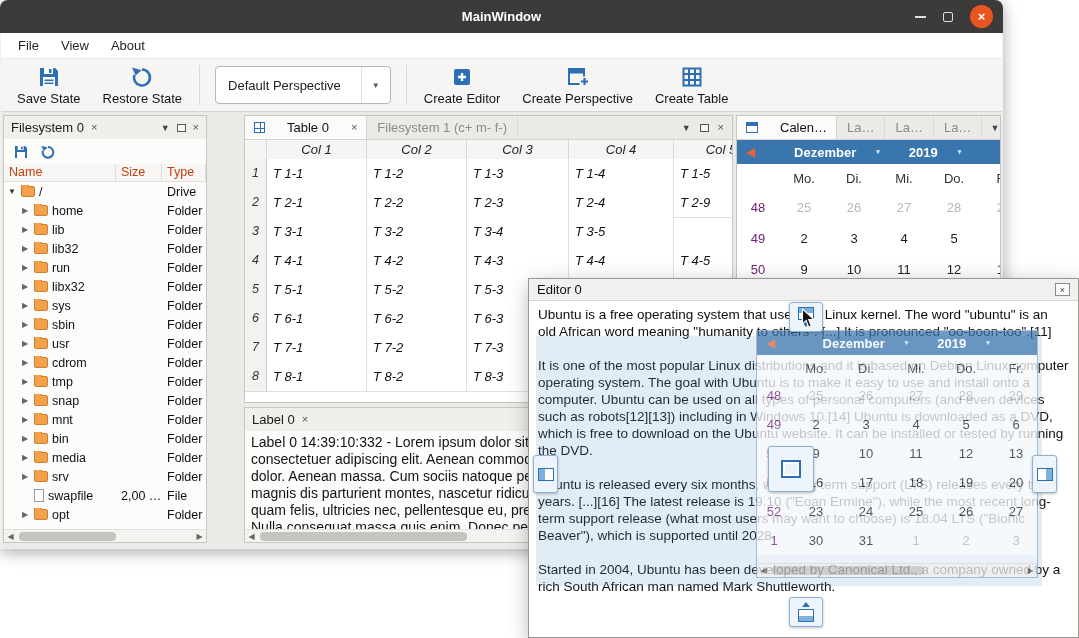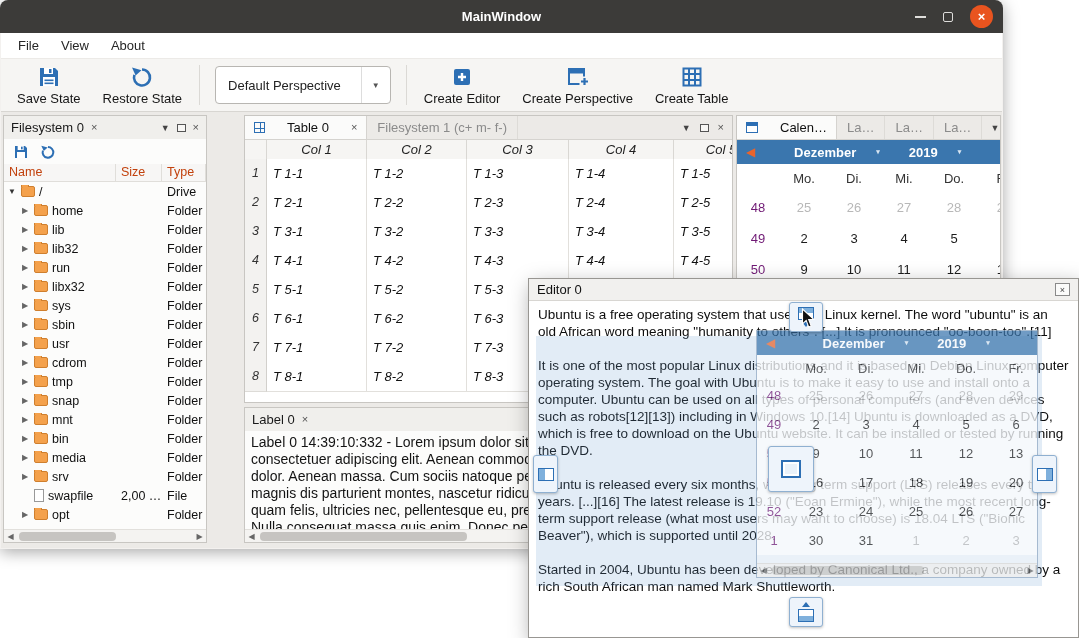--- a/index.html
+++ b/index.html
@@ -489,28 +489,27 @@
             <div class="td">T 1-4</div>
             <div class="td">T 1-5</div>
           </div>
 
           <div class="trow">
             <div class="rn">2</div>
             <div class="td">T 2-1</div>
             <div class="td">T 2-2</div>
             <div class="td">T 2-3</div>
             <div class="td">T 2-4</div>
-            <div class="td">T 2-5</div>
+            <div class="td">T 2-9</div>
           </div>
 
           <div class="trow">
             <div class="rn">3</div>
             <div class="td">T 3-1</div>
             <div class="td">T 3-2</div>
-            <div class="td">T 3-3</div>
             <div class="td">T 3-4</div>
             <div class="td">T 3-5</div>
           </div>
 
           <div class="trow">
             <div class="rn">4</div>
             <div class="td">T 4-1</div>
             <div class="td">T 4-2</div>
             <div class="td">T 4-3</div>
             <div class="td">T 4-4</div>

